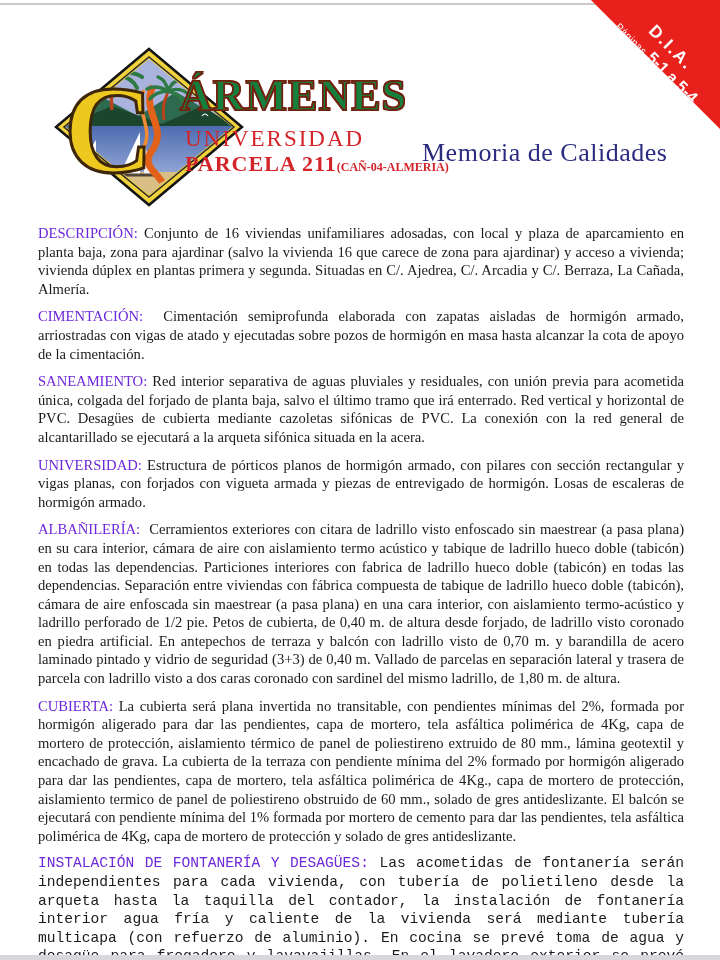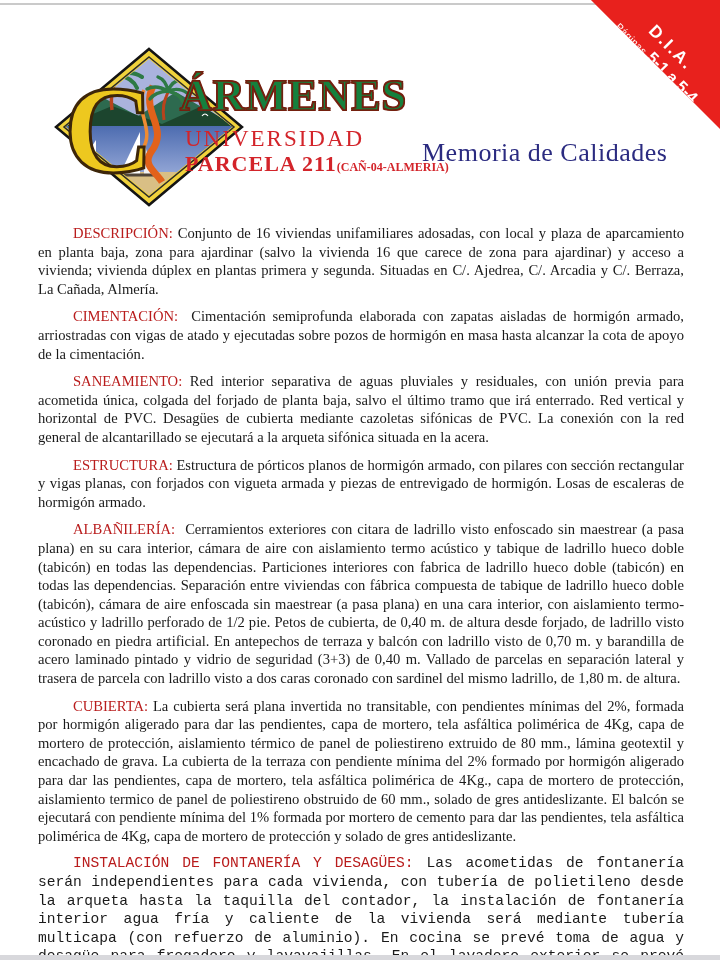--- a/index.html
+++ b/index.html
@@ -60,21 +60,21 @@
     font-size:26px;color:#2b2b80;letter-spacing:.5px;
   }
   
   .content{padding:6px 36px 0 38px;}
   .content p{
     margin:0 0 9px 0;
     font-size:14.6px;line-height:18.6px;
     color:#1a1a1a;text-align:justify;
   }
   .content p.clipped{text-align-last:justify;margin-bottom:0;font-family:Liberation Mono, monospace;}
-  .sec-h{color:#b91c1c;margin-left:35px;}
+  .sec-h{color:#6d28d9;}
 </style>
 </head>
 <body>
 
 <div class="scan-line"></div>
 
 <div class="corner">
   <div class="corner-label">
     <div class="corner-line1">D.I.A.</div>
     <div class="corner-line2"><span class="small">Páginas</span> <span>5-1 a 5-4</span></div>
@@ -126,19 +126,19 @@
   <div class="brand">ÁRMENES</div>
   <div class="brand-line2">UNIVERSIDAD</div>
   <div class="brand-line3"><span>PARCELA 211</span><span class="suffix">(CAÑ-04-ALMERIA)</span></div>
   <div class="doc-title">Memoria de Calidades</div>
 </div>
 
 <div class="content">
   <p><span class="sec-h">DESCRIPCIÓN:</span> <span>Conjunto de 16 viviendas unifamiliares adosadas, con local y plaza de aparcamiento en planta baja, zona para ajardinar (salvo la vivienda 16 que carece de zona para ajardinar) y acceso a vivienda; vivienda dúplex en plantas primera y segunda. Situadas en C/. Ajedrea, C/. Arcadia y C/. Berraza,  La Cañada, Almería.</span></p>
   <p><span class="sec-h">CIMENTACIÓN:</span>&nbsp; <span>Cimentación semiprofunda elaborada con zapatas aisladas de hormigón armado, arriostradas con vigas de atado y ejecutadas sobre pozos de hormigón en masa hasta alcanzar la cota de apoyo de la cimentación.</span></p>
   <p><span class="sec-h">SANEAMIENTO:</span> <span>Red interior separativa de aguas pluviales y residuales, con unión previa para acometida única, colgada del forjado de planta baja, salvo el último tramo que irá enterrado. Red vertical y horizontal de PVC. Desagües de cubierta mediante cazoletas sifónicas de PVC. La conexión con la red general de alcantarillado se ejecutará a la arqueta sifónica situada en la acera.</span></p>
-  <p><span class="sec-h">ESTRUCTURA:</span> <span>Estructura de pórticos planos de hormigón armado, con pilares con sección rectangular y vigas planas, con forjados con vigueta armada y piezas de entrevigado de hormigón.  Losas de escaleras de hormigón armado.</span></p>
+  <p><span class="sec-h">UNIVERSIDAD:</span> <span>Estructura de pórticos planos de hormigón armado, con pilares con sección rectangular y vigas planas, con forjados con vigueta armada y piezas de entrevigado de hormigón.  Losas de escaleras de hormigón armado.</span></p>
   <p><span class="sec-h">ALBAÑILERÍA:</span>&nbsp; <span>Cerramientos exteriores con citara de ladrillo visto enfoscado sin maestrear (a pasa plana) en su cara interior, cámara de aire con aislamiento termo acústico y tabique de ladrillo hueco doble (tabicón) en todas las dependencias. Particiones interiores con fabrica de ladrillo hueco doble (tabicón) en todas las dependencias. Separación entre viviendas con fábrica compuesta de tabique de ladrillo hueco doble (tabicón), cámara de aire enfoscada sin maestrear (a pasa plana) en una cara interior, con aislamiento termo-acústico  y ladrillo perforado de 1/2 pie. Petos de cubierta, de 0,40 m. de altura desde forjado, de ladrillo visto coronado en piedra artificial. En antepechos de terraza y balcón con ladrillo visto de 0,70 m. y barandilla de acero laminado pintado y vidrio de seguridad (3+3) de 0,40 m. Vallado de parcelas en separación lateral y trasera de parcela con ladrillo visto a dos caras coronado con sardinel del mismo ladrillo, de 1,80 m. de altura.</span></p>
   <p><span class="sec-h">CUBIERTA:</span> <span>La cubierta será plana invertida no transitable, con pendientes mínimas del 2%, formada por hormigón aligerado para dar las pendientes, capa de mortero, tela asfáltica  polimérica de 4Kg, capa de mortero de protección, aislamiento térmico de panel de poliestireno extruido de  80 mm., lámina geotextil y encachado de grava. La cubierta de la terraza con pendiente mínima del 2% formado por hormigón aligerado para dar las pendientes, capa de mortero, tela asfáltica polimérica de 4Kg., capa de mortero de protección, aislamiento termico de panel de poliestireno obstruido de 60 mm., solado de gres antideslizante. El balcón se ejecutará con pendiente mínima del 1% formada por mortero de cemento para dar las pendientes, tela asfáltica polimérica de 4Kg, capa de mortero de protección y solado de gres antideslizante.</span></p>
   <p class="clipped"><span class="sec-h">INSTALACIÓN DE FONTANERÍA Y DESAGÜES:</span> <span>Las acometidas de fontanería serán independientes para cada vivienda, con tubería de polietileno desde la arqueta hasta la taquilla del contador, la instalación de fontanería interior agua fría y caliente de la vivienda será mediante tubería multicapa (con refuerzo de aluminio). En cocina se prevé toma de agua y desagüe para fregadero y lavavajillas. En el lavadero exterior se prevé toma de agua y desagüe para lavadora y pileta de porcelana blanca, los desagües se ejecutarán mediante</span></p>
 </div>
 
 <div class="bottom-strip"></div>
 
 </body></html>

